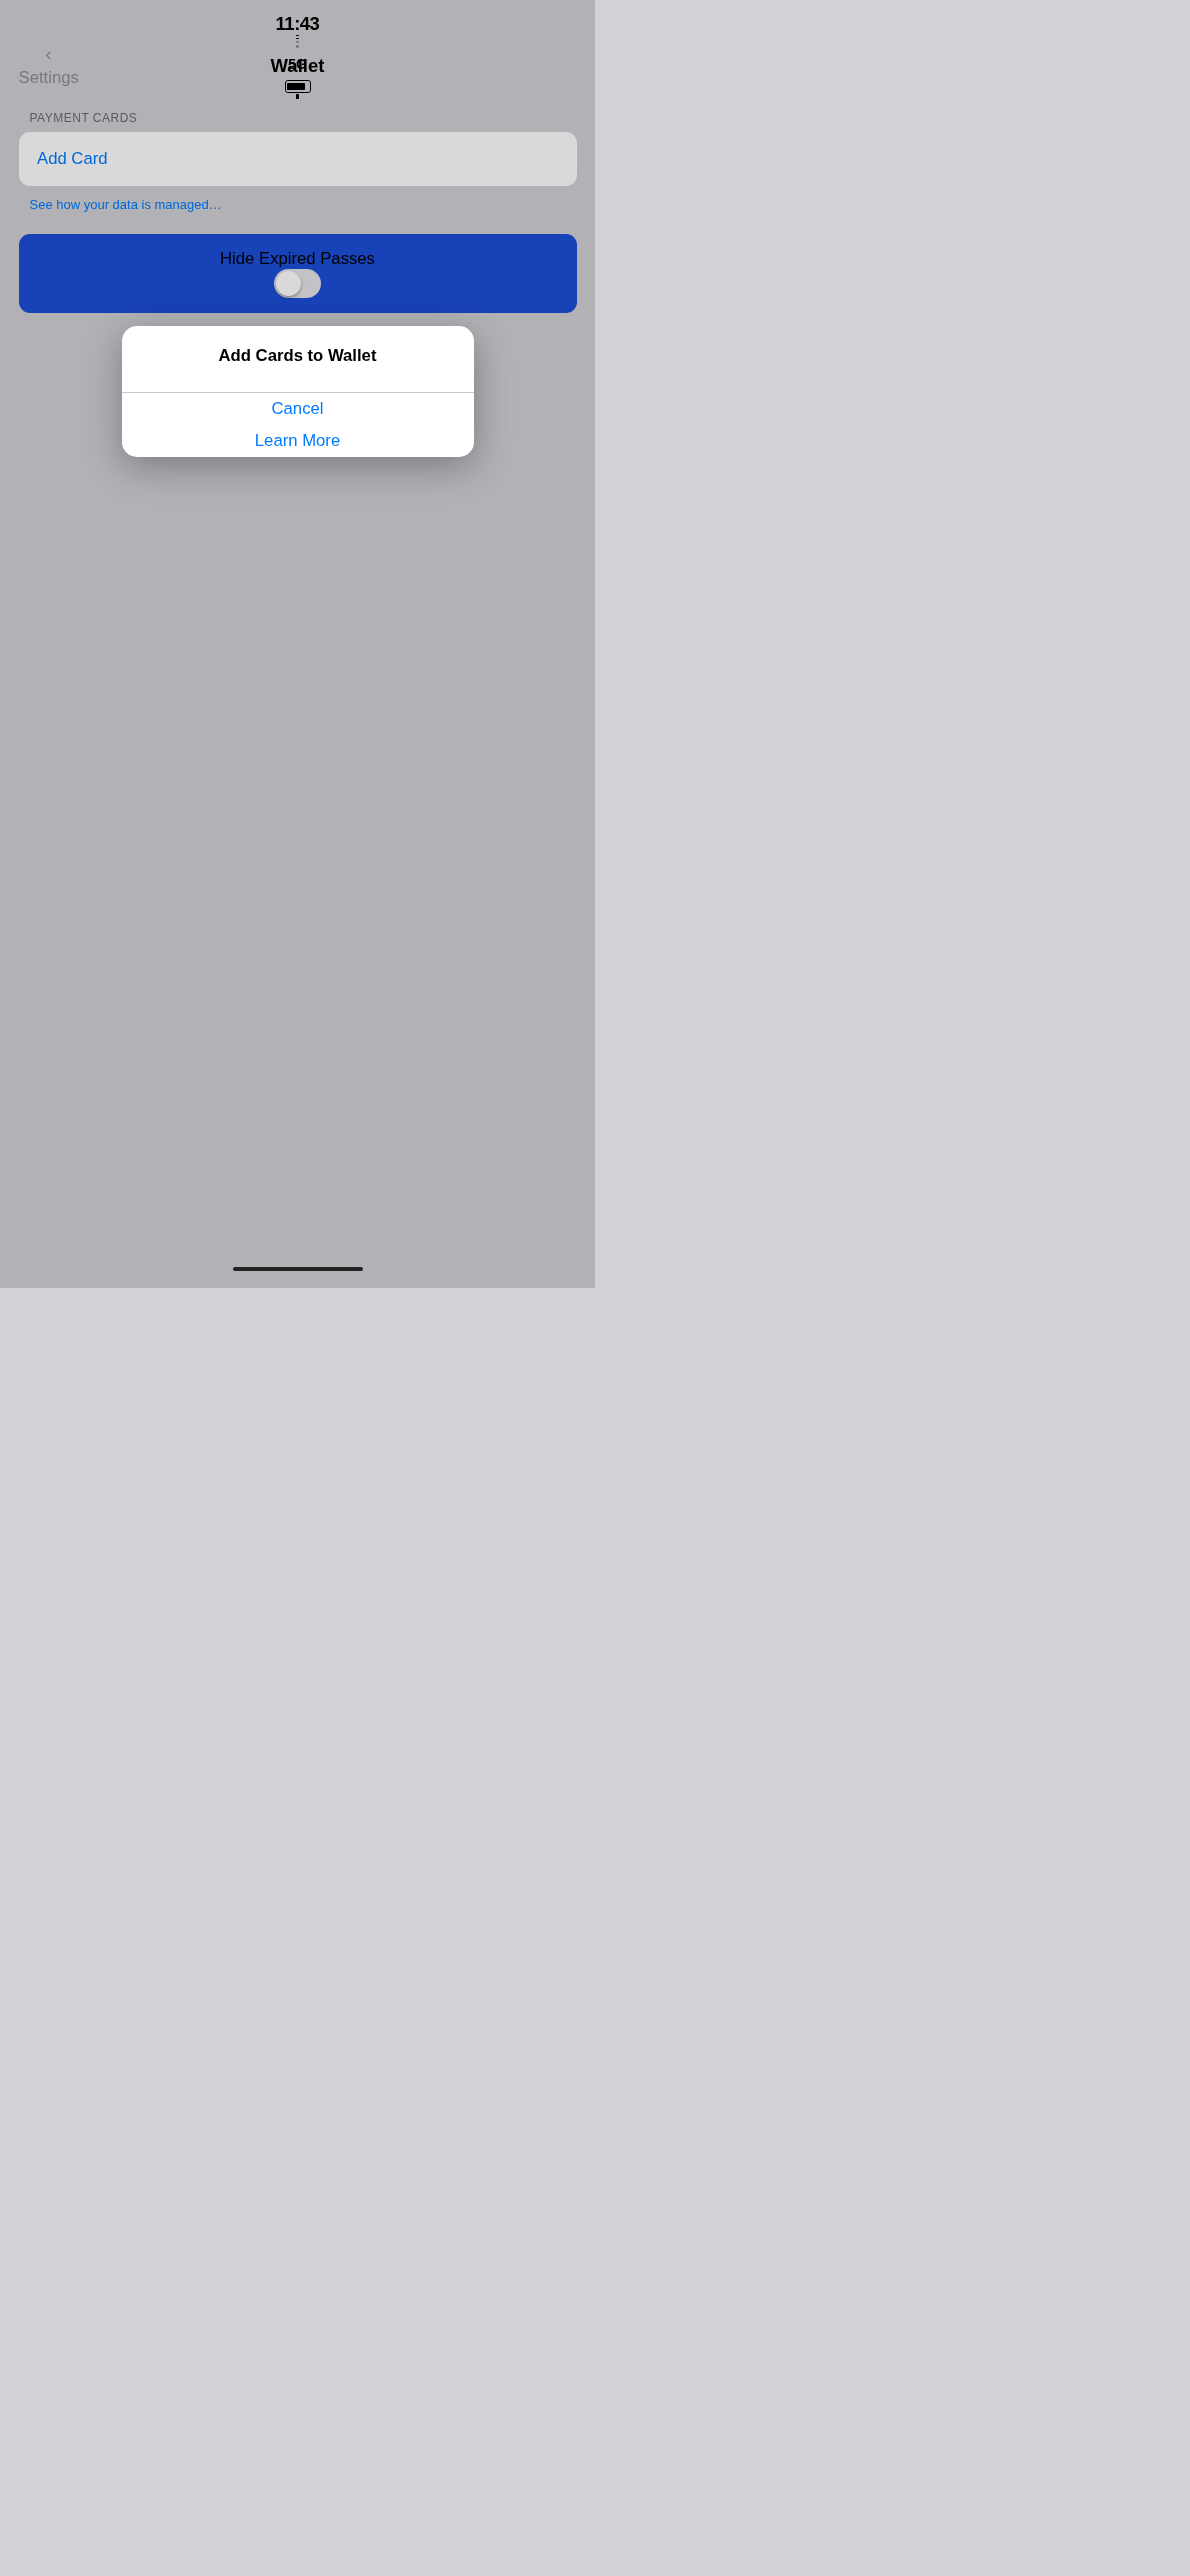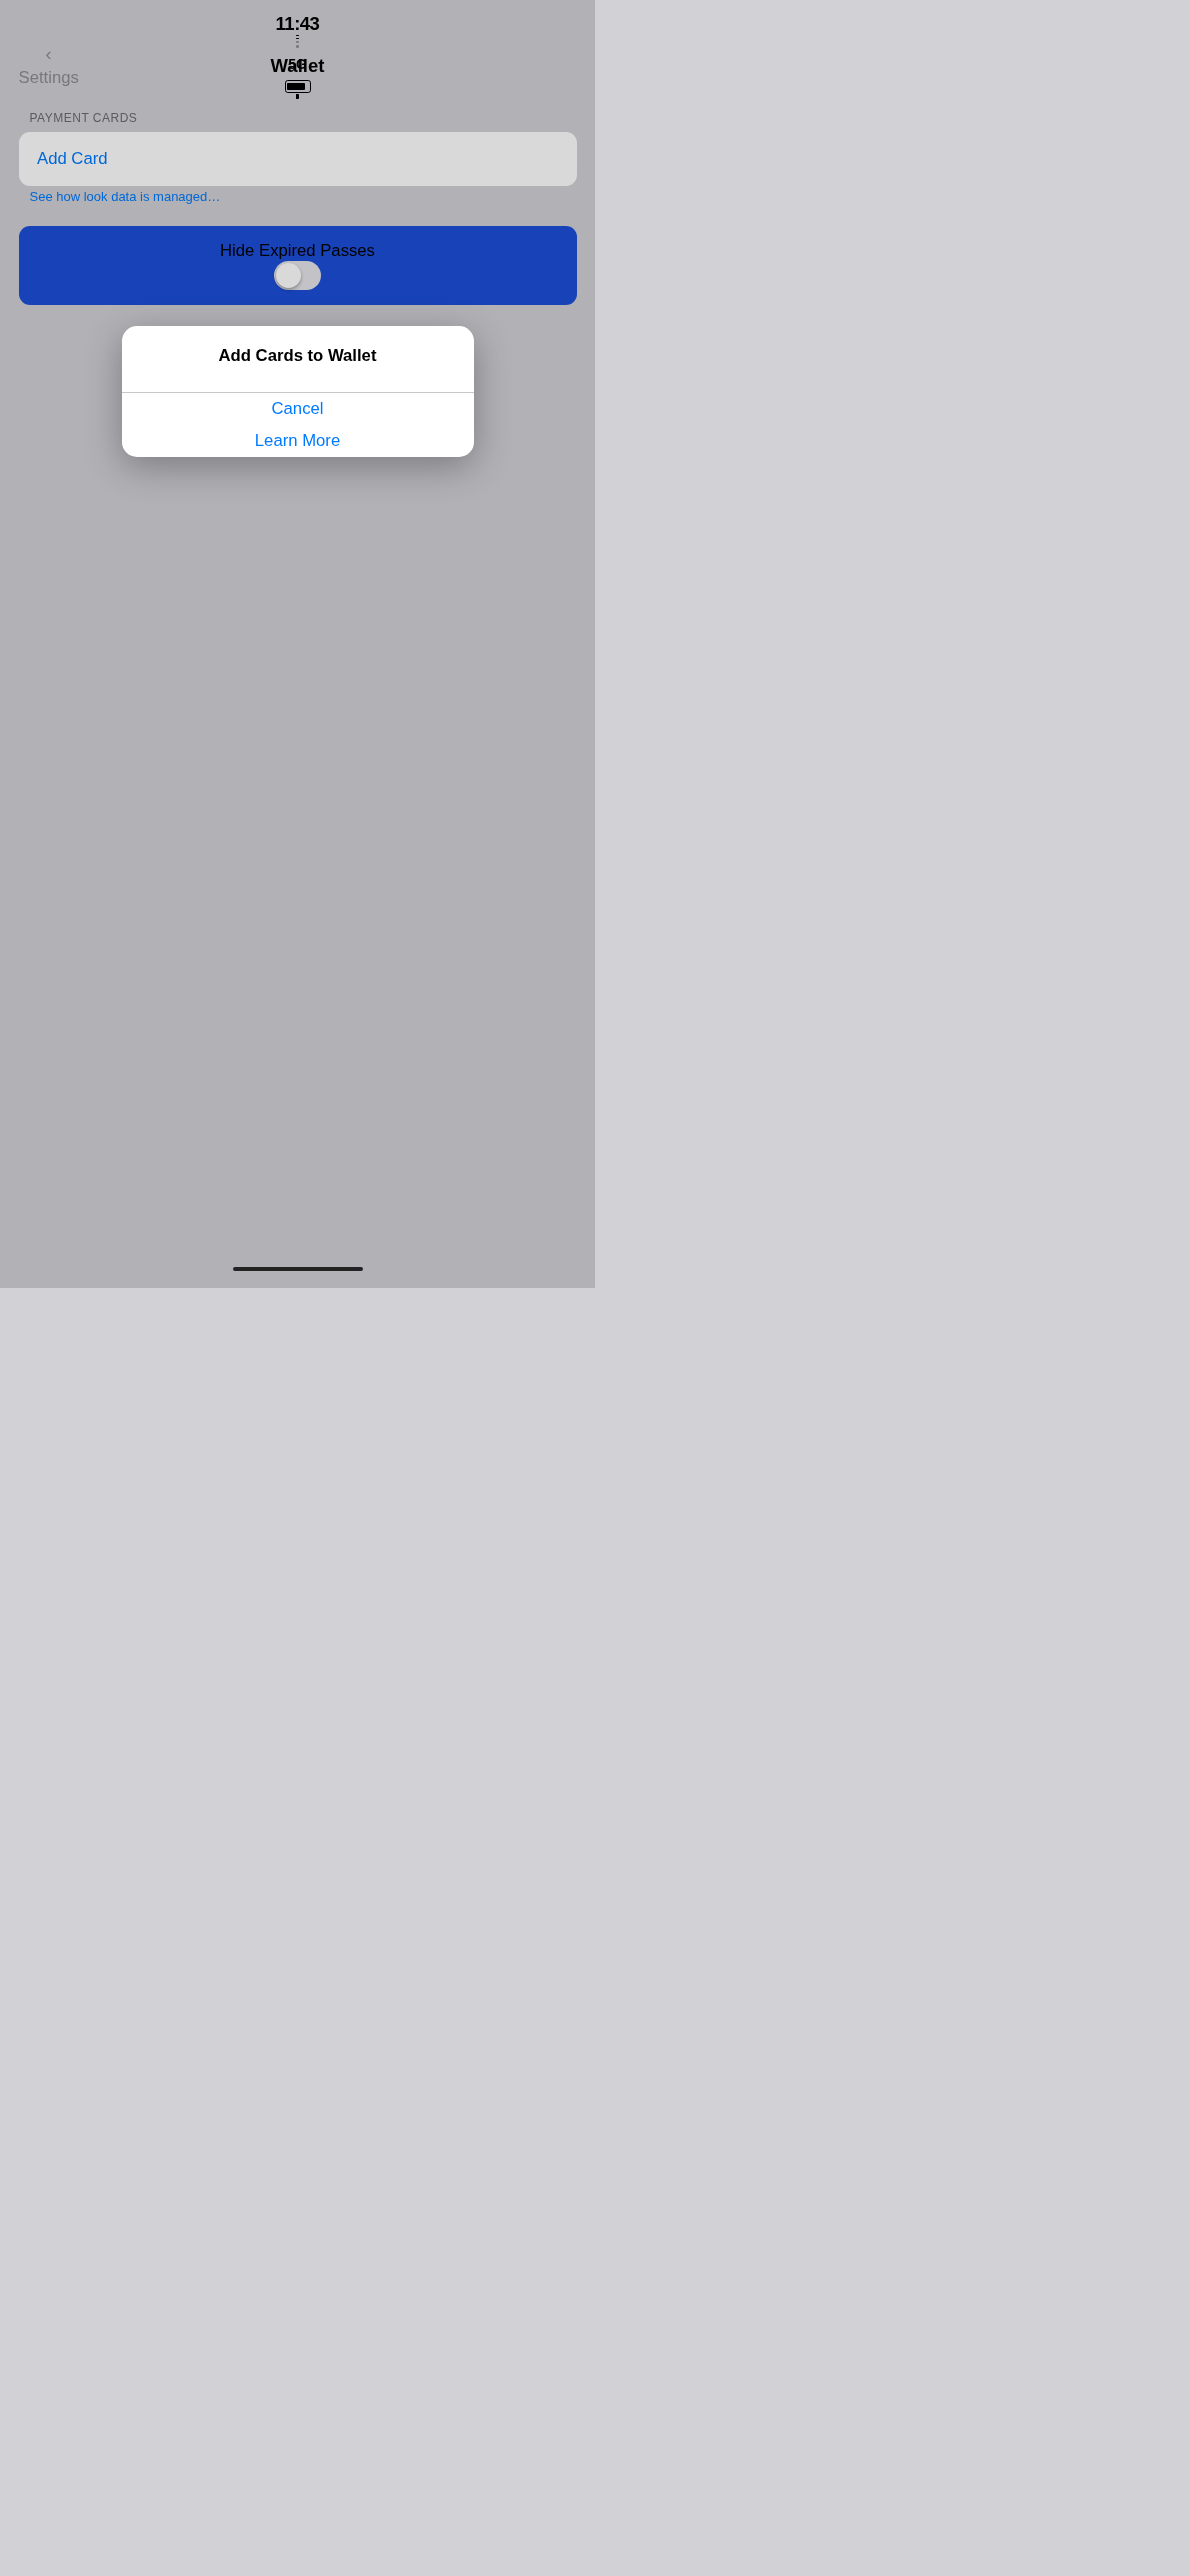--- a/index.html
+++ b/index.html
@@ -140,21 +140,21 @@
       text-transform: uppercase;
       letter-spacing: 0.5px;
       padding: 0 11px;
       margin-bottom: 7.4px;
     }
 
     .card-row {
       background: #fff;
       border-radius: 11px;
       padding: 16.7px 18.5px;
-      margin-bottom: 3px;
+      margin-bottom: 11px;
     }
 
     .add-card-text {
       font-size: 16.7px;
       color: #007aff;
       font-weight: 400;
     }
 
     .description-text {
       font-size: 13px;
@@ -321,21 +321,21 @@
     <span class="nav-back-text">Settings</span>
   </div>
   <span class="nav-title">Wallet</span>
 </div>
 
 <div class="main-content">
   <div class="section-label">PAYMENT CARDS</div>
   <div class="card-row">
     <span class="add-card-text">Add Card</span>
   </div>
-  <a class="see-how-link">See how look data is managed…</a>
+  <a class="see-how-link">See how your data is managed…</a>
 
   <div class="toggle-row">
     <span class="toggle-label">Hide Expired Passes</span>
     <div class="toggle-switch">
       <div class="toggle-knob"></div>
     </div>
   </div>
 </div>
 
 <div class="overlay"></div>

